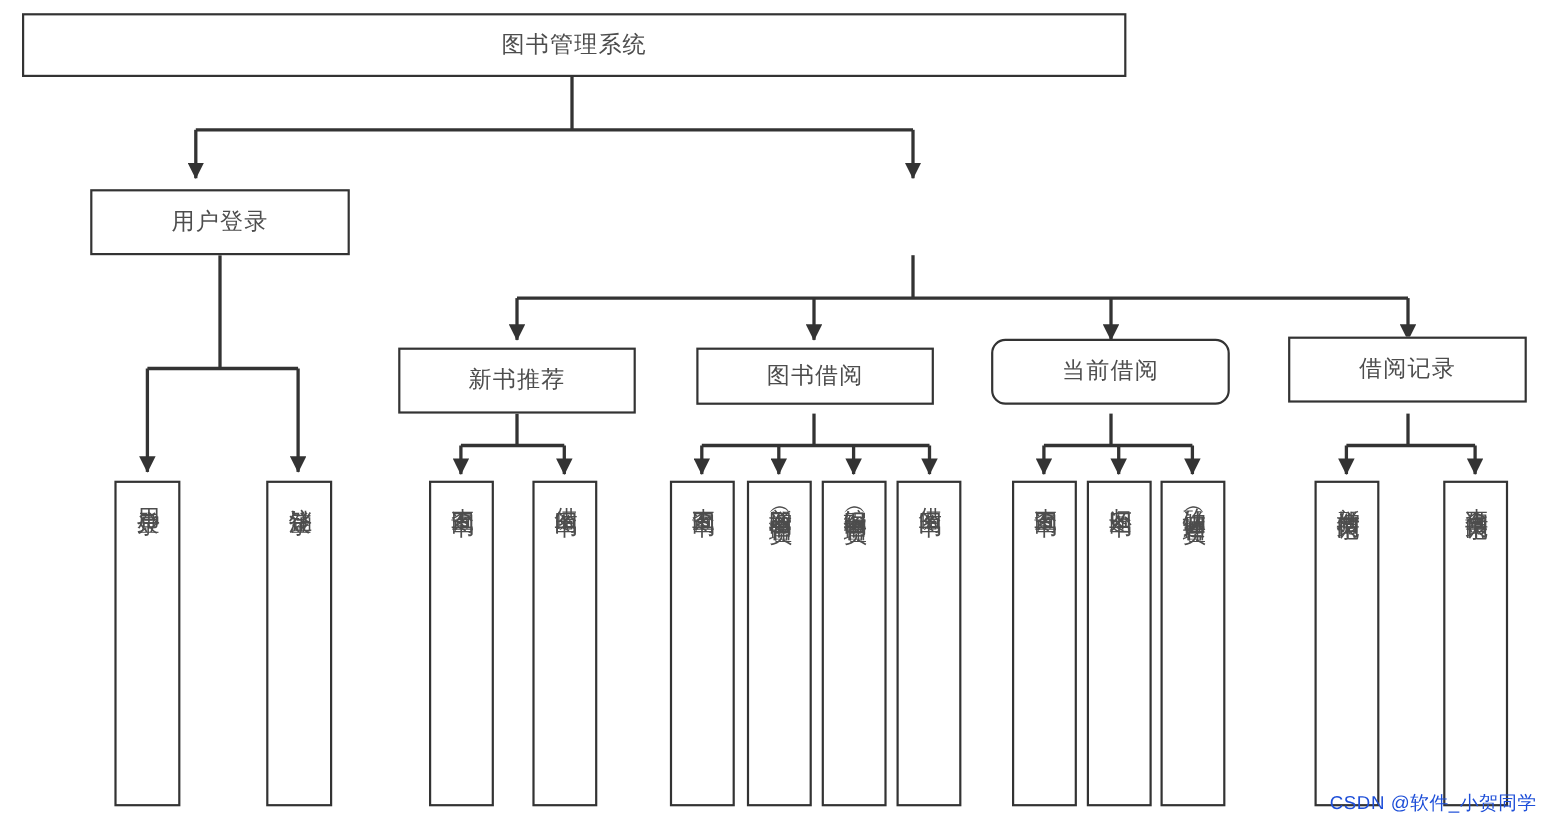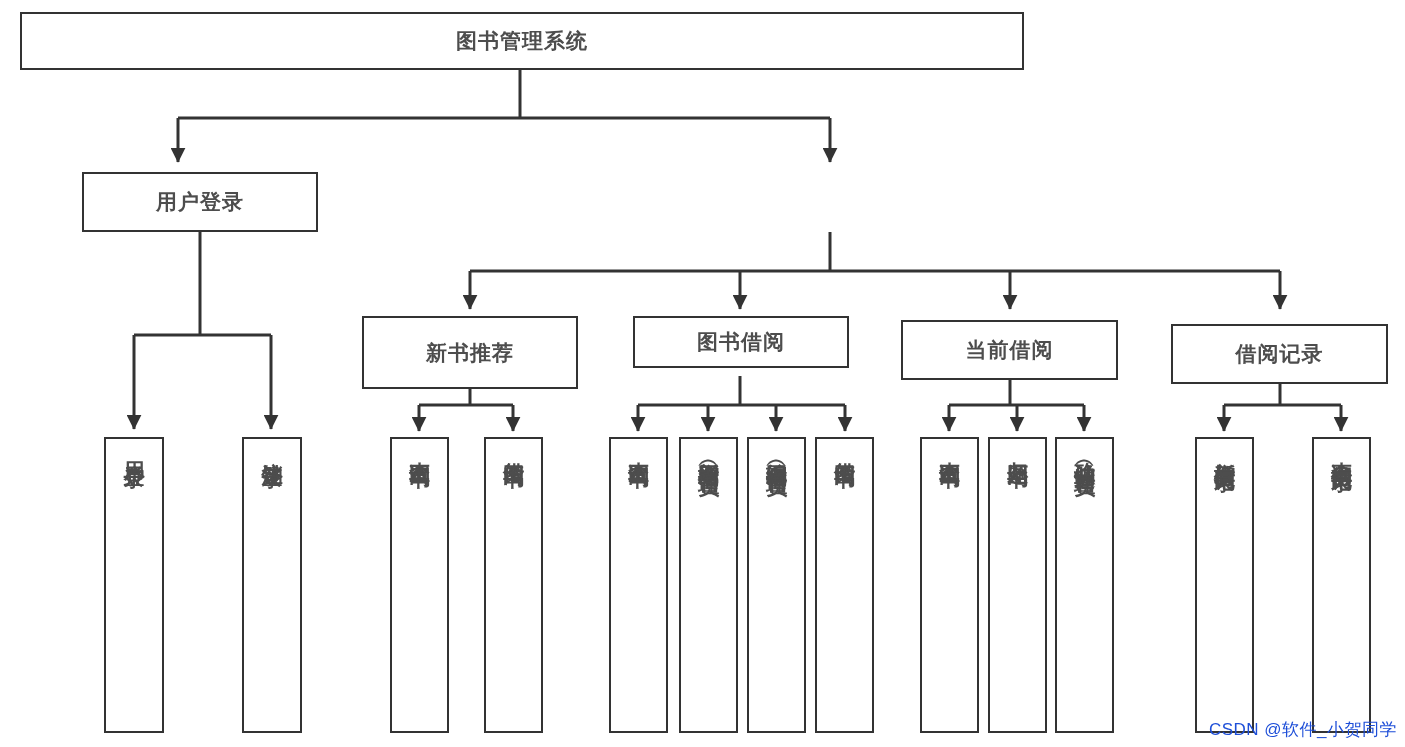--- a/index.html
+++ b/index.html
@@ -27,21 +27,20 @@
   .node {
     position: absolute;
     box-sizing: border-box;
     border: 2px solid #333333;
     background: #ffffff;
     color: #4d4d4d;
     display: flex;
     align-items: center;
     justify-content: center;
     text-align: center;
-    font-weight: bold;
   }
   .node.horiz {
     font-size: 21px;
     letter-spacing: 1px;
     line-height: 1.2;
   }
   .node.vert {
     writing-mode: vertical-rl;
     text-orientation: upright;
     font-size: 21px;
@@ -121,30 +120,30 @@
   </svg>
 
   <div class="node horiz" style="left:20px; top:12px; width:1004px; height:58px;">
     <span>图书管理系统</span>
   </div>
 
   <div class="node horiz" style="left:82px; top:172px; width:236px; height:60px;">
     <span>用户登录</span>
   </div>
 
-  <div class="node horiz" style="left:362px; top:316px; width:216px; height:73px;">
+  <div class="node horiz" style="left:362px; top:316px; width:216px; height:60px;">
     <span>新书推荐</span>
   </div>
   <div class="node horiz" style="left:633px; top:316px; width:216px; height:52px;">
     <span>图书借阅</span>
   </div>
-  <div class="node horiz" style="left:901px; top:320px; width:217px; height:60px;">
+  <div class="node horiz" style="left:901px; top:308px; width:217px; height:60px;border-radius:13px;">
     <span>当前借阅</span>
   </div>
-  <div class="node horiz" style="left:1171px; top:324px; width:217px; height:60px;">
+  <div class="node horiz" style="left:1171px; top:306px; width:217px; height:60px;">
     <span>借阅记录</span>
   </div>
 
   <div class="node vert" style="left:104px; top:437px; width:60px; height:296px;">
     <span class="vtext">用户登录</span>
   </div>
   <div class="node vert" style="left:242px; top:437px; width:60px; height:296px;">
     <span class="vtext">注销登录</span>
   </div>
 

